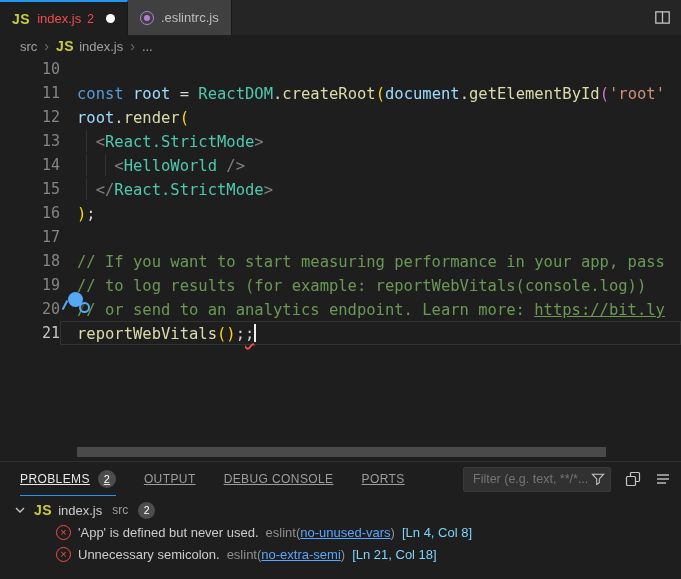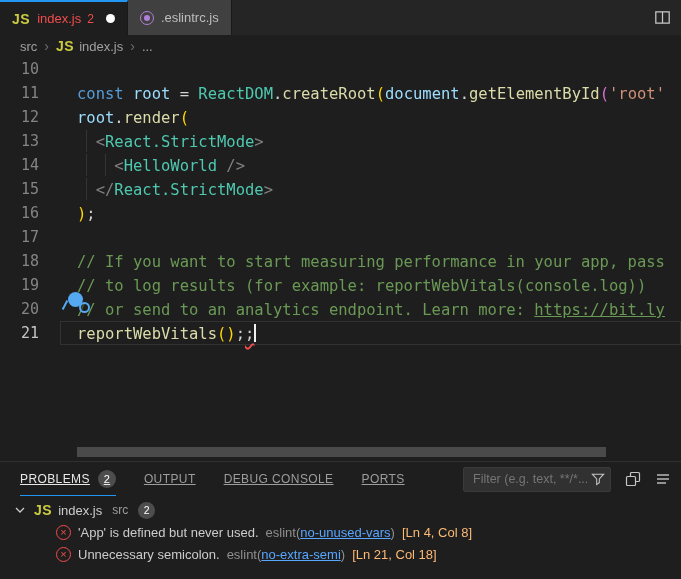--- a/index.html
+++ b/index.html
@@ -34,21 +34,21 @@
   .breadcrumbs { height:22px; flex:none; background:#1e1e1e; display:flex; align-items:center;
                  padding-left:20px; font-size:13px; color:#a0a0a0; }
   .bc { cursor:pointer; }
   .bc-sep { color:#6e6e6e; margin:0 7px; font-size:14px; }
   .breadcrumbs .ficon-js { margin-right:5px; }
 
   
   .editor { height:404px; flex:none; position:relative; background:#1e1e1e;
             font-family:"DejaVu Sans Mono", monospace; font-size:15.5px; overflow:hidden; }
   .cl { display:flex; height:24px; line-height:24px; white-space:pre; }
-  .ln { width:60px; flex:none; text-align:center; color:#858585; font-size:15px; }
+  .ln { width:60px; flex:none; text-align:right; color:#858585; font-size:15px; }
   .lc { flex:1; padding-left:16px; position:relative; color:#d4d4d4; border:1px solid transparent; }
   .cl.active .ln { color:#c6c6c6; }
   .cl.active .lc { border-color:#323232; }
   .guide { position:absolute; top:0; bottom:0; width:1px; background:#343434; }
   .tk-kw { color:#569cd6; } .tk-vr { color:#9cdcfe; } .tk-pn { color:#d4d4d4; }
   .tk-cl { color:#4ec9b0; } .tk-fn { color:#dcdcaa; } .tk-b1 { color:#ffd700; }
   .tk-b2 { color:#da70d6; } .tk-ab { color:#808080; } .tk-st { color:#ce9178; }
   .tk-cm { color:#6a9955; }
   .tk-lk { color:#6a9955; text-decoration:underline; cursor:pointer; }
   .tk-er { color:#d4d4d4; text-decoration:underline wavy #f14c4c 1.5px; text-underline-offset:4px; }
@@ -81,21 +81,21 @@
   .pgroup { display:flex; align-items:center; height:22px; padding-left:12px; gap:6px; cursor:pointer; }
   .pgroup .ficon-js { margin:0; }
   .ppath { color:#9d9d9d; font-size:12px; margin:0 4px; }
   .pgroup .pbadge { min-width:17px; height:17px; font-size:10.5px; }
   .prow { display:flex; align-items:center; height:22px; padding-left:56px; gap:7px; cursor:pointer; }
   .err-ic { width:15px; height:15px; flex:none; border:1.2px solid #f14c4c; border-radius:50%;
             color:#f14c4c; font-size:11px; line-height:12px; text-align:center; }
   .pmsg { color:#cccccc; }
   .psrc { color:#8f8f8f; }
   .prule { color:#58a6ff; text-decoration:underline; cursor:pointer; }
-  .ploc { color:#fdba74; }
+  .ploc { color:#7dd3fc; }
   svg.ic { display:block; }
 </style>
 </head>
 <body>
 
 <div class="window">
 
   <div class="tabbar">
     <div class="tab active">
       <span class="ficon-js">JS</span>

